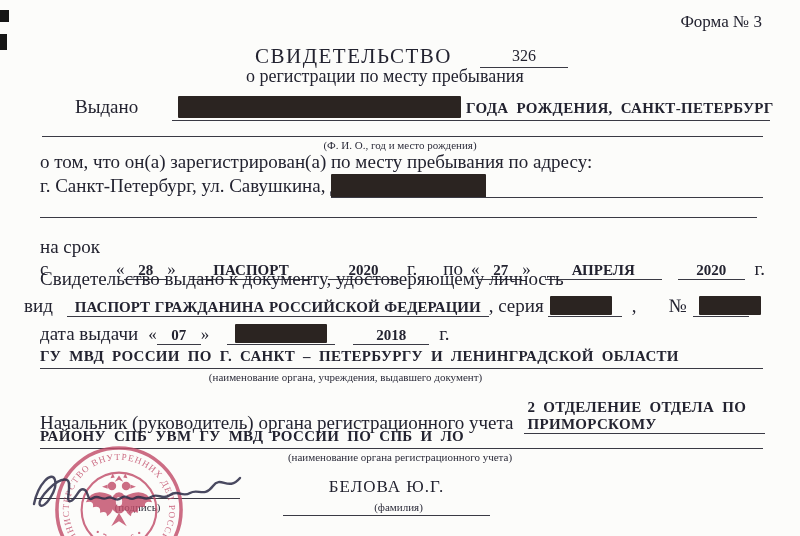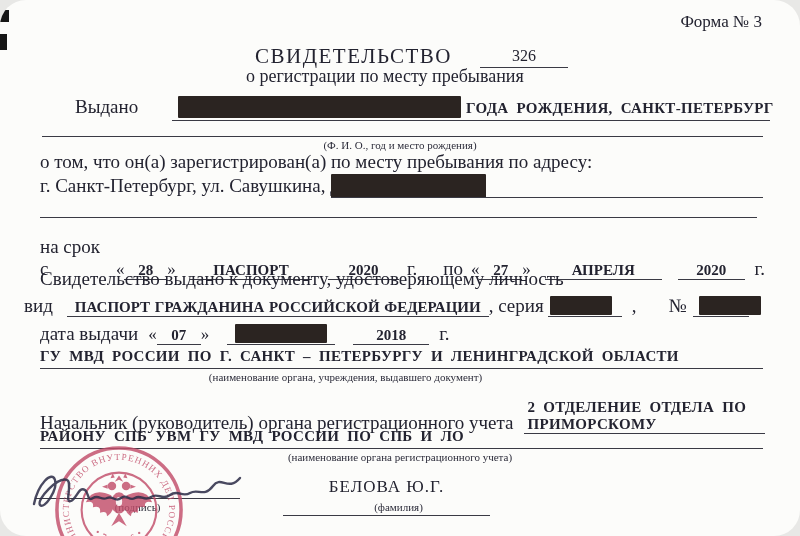--- a/index.html
+++ b/index.html
@@ -1,17 +1,17 @@
 <!DOCTYPE html>
 <html><head>
 <meta charset="utf-8">
 <style>
   html,body{margin:0;padding:0;background:#e8e8e6;}
   #page{position:relative;width:800px;height:536px;background:#fcfcfa;overflow:hidden;
-        font-family:"Liberation Serif","DejaVu Serif",serif;color:#232330;border-radius:26px;}
+        font-family:"Liberation Serif","DejaVu Serif",serif;color:#232330;}
   .abs{position:absolute;}
   .t19{font-size:19px;}
   .caps{font-weight:bold;font-size:15px;letter-spacing:.3px;word-spacing:4px;}
   .caption{font-size:11px;color:#2c2c3a;text-align:center;}
   .rule{position:absolute;border-top:1.5px solid #3a3a44;height:0;}
   .redact{background:#2b2421;border-radius:1px;}
   .cell{display:inline-block;text-align:center;border-bottom:1.5px solid #3a3a44;}
   .bval{font-weight:bold;font-size:15px;}
   .quote{font-size:17px;}
   .row{position:absolute;display:flex;align-items:flex-end;}

